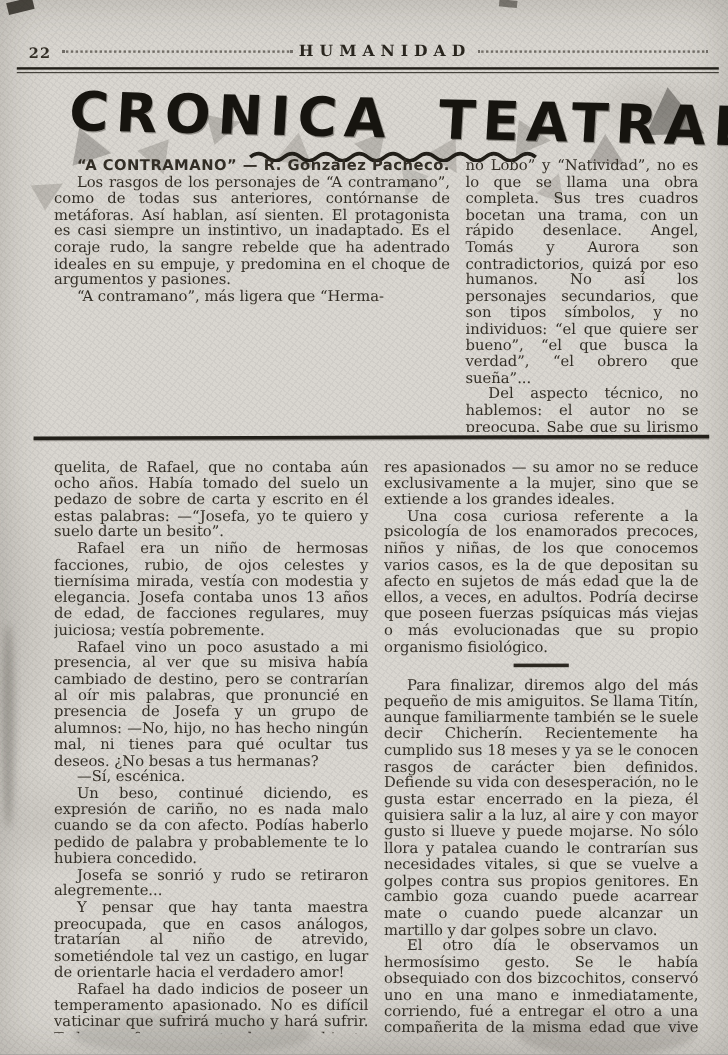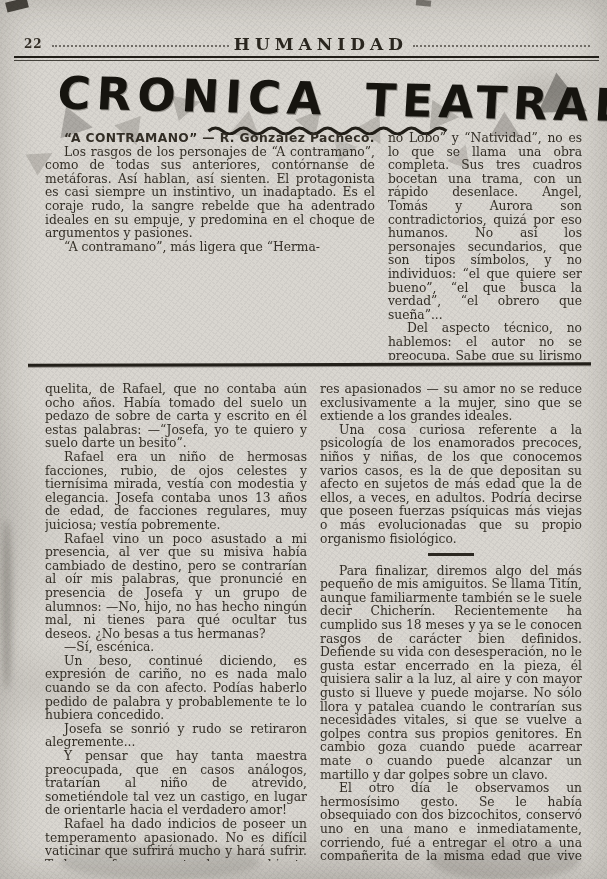--- a/index.html
+++ b/index.html
@@ -20,26 +20,26 @@
   }
   .grain{
     position:absolute;inset:0;pointer-events:none;opacity:.05;
     background:repeating-linear-gradient(37deg, #3a362f 0 1px, transparent 1px 4px),
                repeating-linear-gradient(-53deg, #3a362f 0 1px, transparent 1px 5px);
     mix-blend-mode:multiply;
   }
   
   .header-row{
     position:absolute;top:37px;left:20px;right:12px;
-    display:flex;align-items:flex-end;
+    display:flex;align-items:center;
     font-size:12px;line-height:14px;
   }
   .pageno{font-weight:bold;letter-spacing:1px;padding:0 4px;}
   .leader{flex:1;border-bottom:2px dotted rgba(58,54,47,.65);margin:0 5px 4px 5px;height:1px;}
-  .masthead{font-weight:bold;letter-spacing:5px;font-size:17px;color:#2a261f;}
+  .masthead{font-weight:bold;letter-spacing:5px;font-size:13px;color:#2a261f;}
   .double-rule{
     position:absolute;top:56px;left:14px;right:8px;height:2px;
     border-top:2.5px solid #211e18;border-bottom:1px solid rgba(33,30,24,.8);
   }
   
   .title-band{position:absolute;top:62px;left:0;right:0;height:100px;}
   .main-title{
     margin:0;padding:14px 0 0 58px;text-align:center;
     font-family:"DejaVu Sans", sans-serif;
     font-weight:bold;font-size:45px;line-height:46px;

